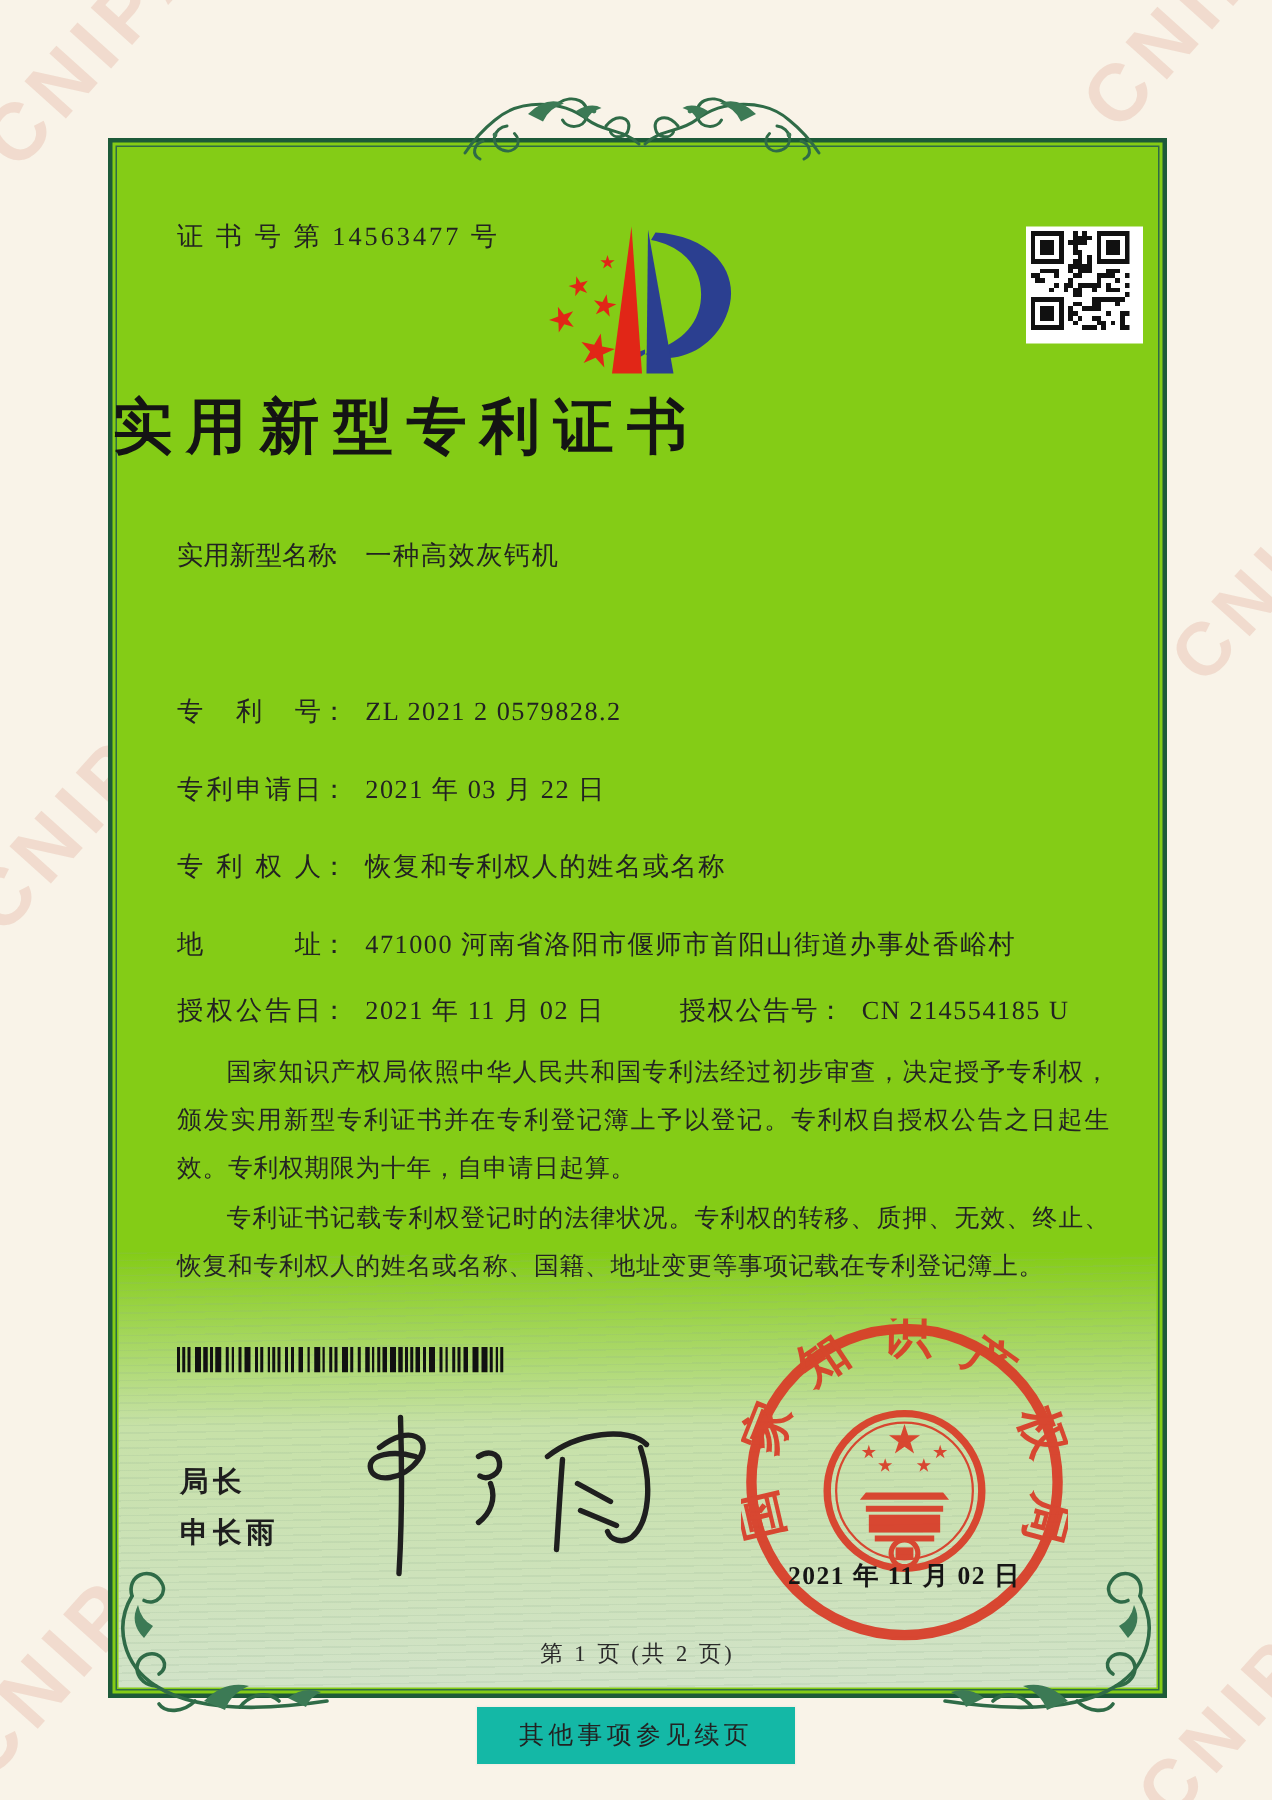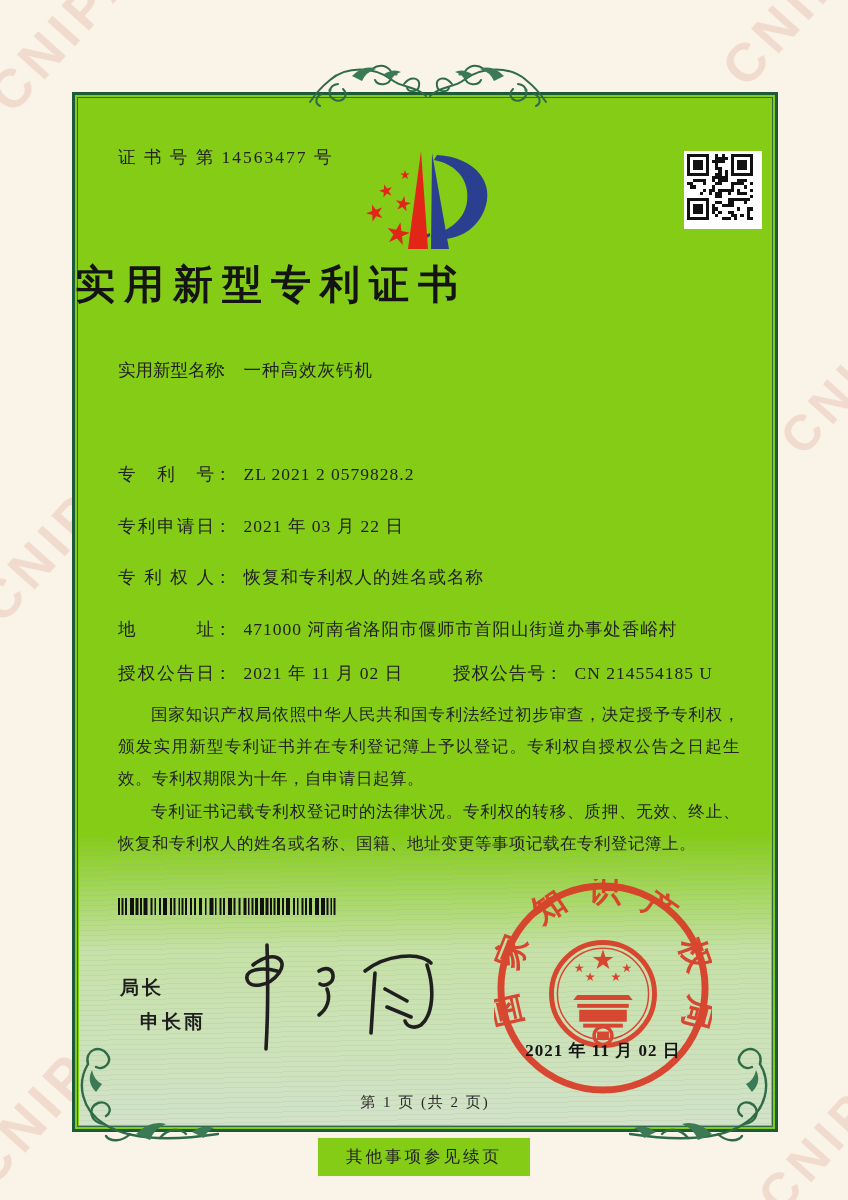--- a/index.html
+++ b/index.html
@@ -60,34 +60,34 @@
   .paras{
     position:absolute;left:43px;top:604px;width:622px;
     font-size:16.5px;line-height:1.95;text-align:justify;color:#242424;
     letter-spacing:.5px;
   }
   .paras p{margin:0;text-indent:2em;}
   
   .barcode{position:absolute;left:43px;top:803px;width:220px;height:17px;}
   .director{position:absolute;left:45px;top:880px;font-family:"Liberation Sans","DejaVu Sans",sans-serif;
     font-size:19px;font-weight:600;letter-spacing:3px;color:#1e1e1e;}
-  .director-name{top:914px;margin-left:20px;}
+  .director-name{top:914px;}
   .signature{position:absolute;left:140px;top:842px;width:240px;height:120px;}
   .seal{position:absolute;left:419px;top:784px;width:218px;height:218px;}
   .seal-date{
     position:absolute;left:428px;top:944px;width:200px;text-align:center;
     font-size:17px;letter-spacing:1px;color:#151515;font-weight:bold;
   }
   .page-indicator{
     position:absolute;left:0;top:998px;width:100%;text-align:center;
     font-size:15px;letter-spacing:2px;color:#2a2a2a;
   }
   .footer-note{
     position:absolute;left:50%;top:1138px;transform:translateX(-50%);
-    background:#84cc16;padding:8px 28px;font-size:16.5px;letter-spacing:3px;color:#222;
+    background:#14b8a6;padding:8px 28px;font-size:16.5px;letter-spacing:3px;color:#222;
     box-shadow:0 0 0 1px rgba(0,0,0,0.02);
   }
   
   .orn{position:absolute;pointer-events:none;}
   .orn-top-left{left:308px;top:56px;width:120px;height:62px;}
   .orn-top-right{left:428px;top:56px;width:120px;height:62px;transform:scaleX(-1);}
   .orn-bl{left:60px;top:1046px;width:162px;height:100px;}
   .orn-br{left:626px;top:1046px;width:162px;height:100px;transform:scaleX(-1);}
   svg{display:block;}
 </style>

